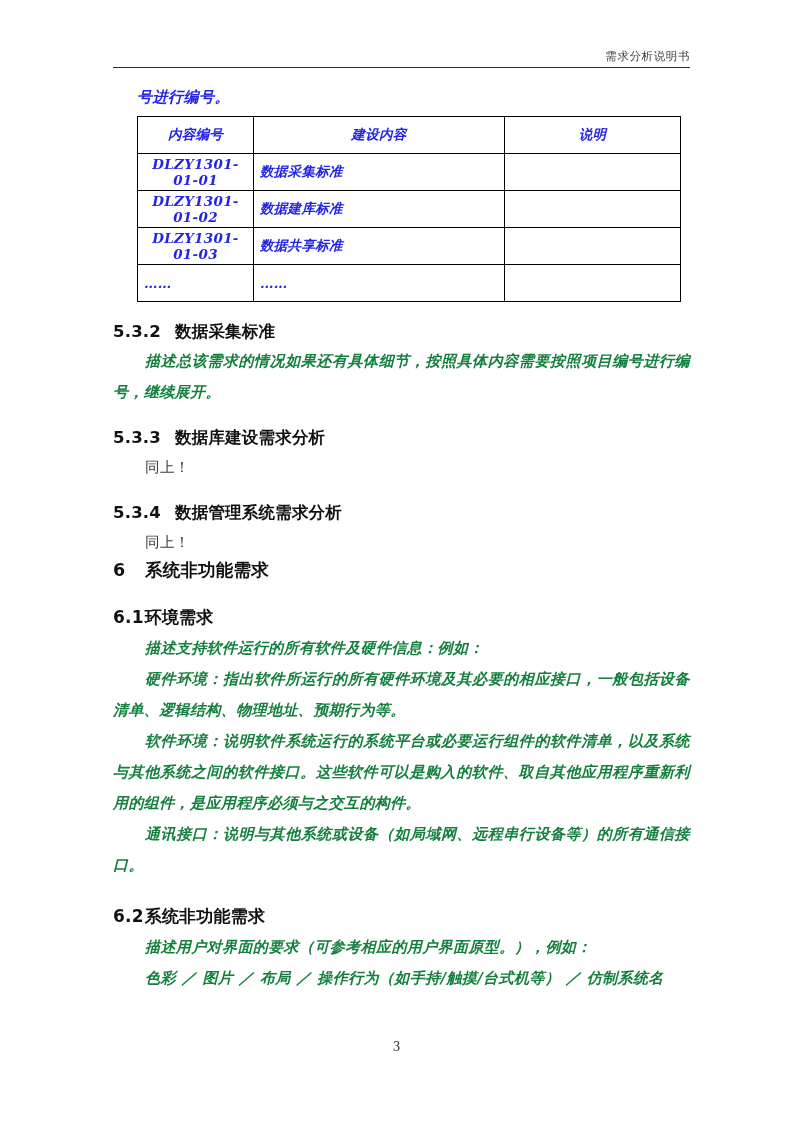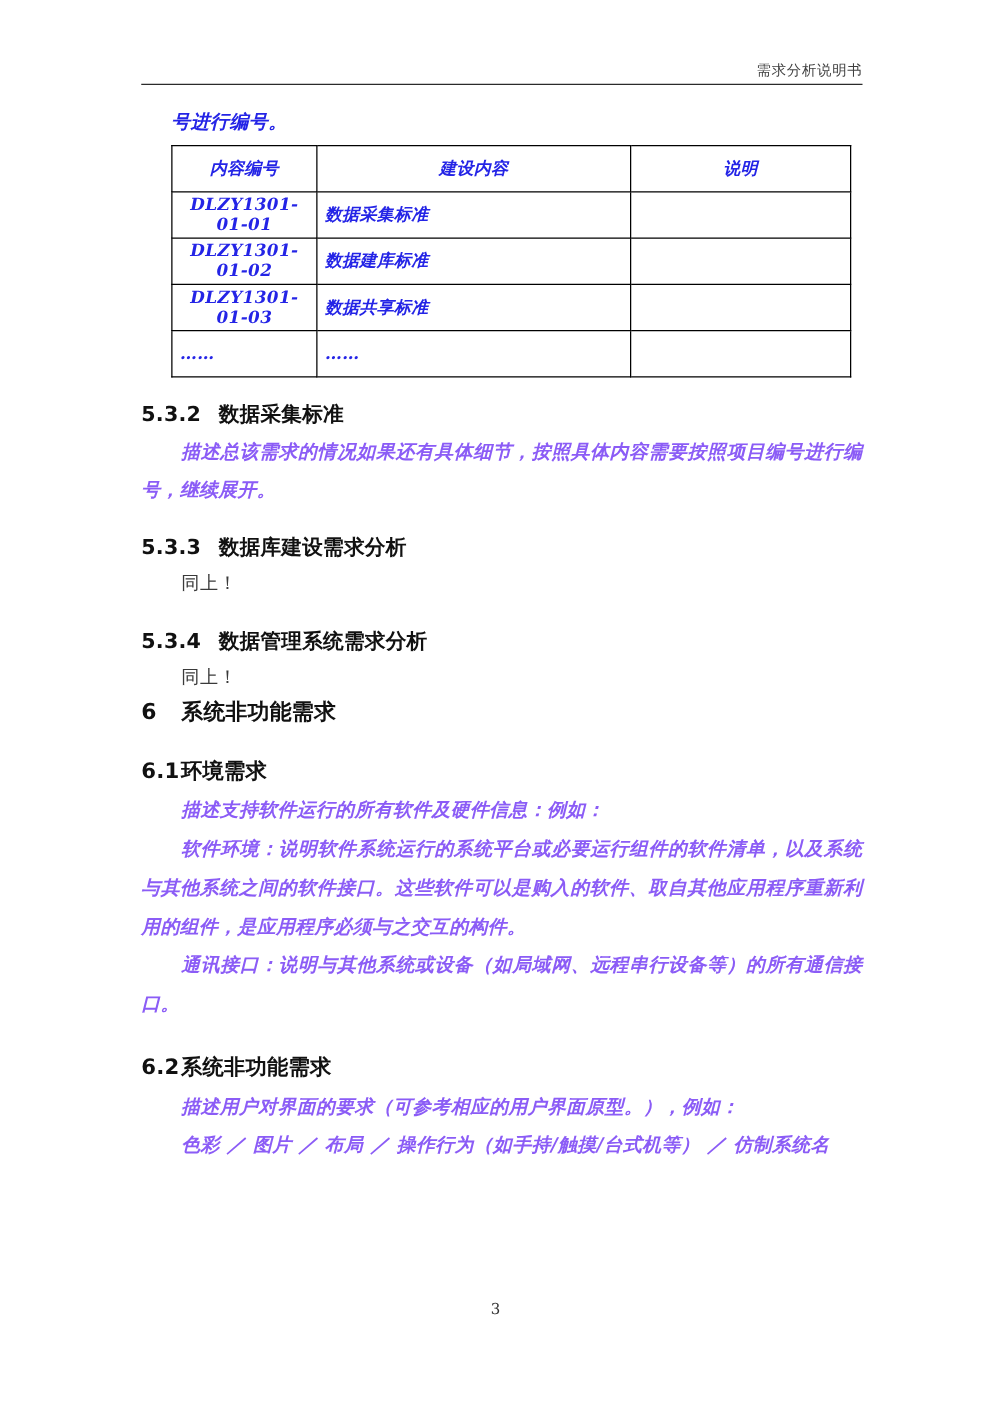--- a/index.html
+++ b/index.html
@@ -127,21 +127,21 @@
     letter-spacing: 0.2px;
   }
   .num { display: inline-block; }
   .h-lvl3 .num { min-width: 62px; }
   .h-lvl1 .num { min-width: 32px; }
   .h-lvl2 .num { min-width: 0; padding-right: 1px; }
 
   
   p.body-blue {
     margin: 0;
-    color: #8b5cf6;
+    color: #15803d;
     font-family: "DejaVu Serif", serif;
     font-style: italic;
     font-weight: bold;
     font-size: 15px;
     line-height: 31px;
     text-indent: 32px;
     letter-spacing: 0.4px;
     text-align: justify;
     word-break: break-all;
   }
@@ -239,20 +239,21 @@
 
     <h2 class="h-lvl1">
       <span class="num">6</span><span>系统非功能需求</span>
     </h2>
 
     <h3 class="h-lvl2">
       <span class="num">6.1</span><span>环境需求</span>
     </h3>
     <p class="body-blue">描述支持软件运行的所有软件及硬件信息：例如：</p>
 
+    <p class="body-blue"><span class="lead">硬件环境：</span><span>指出软件所运行的所有硬件环境及其必要的相应接口，一般包括设备清单、逻辑结构、物理地址、预期行为等。</span></p>
 
     <p class="body-blue"><span class="lead">软件环境：</span><span>说明软件系统运行的系统平台或必要运行组件的软件清单，以及系统与其他系统之间的软件接口。这些软件可以是购入的软件、取自其他应用程序重新利用的组件，是应用程序必须与之交互的构件。</span></p>
 
     <p class="body-blue"><span class="lead">通讯接口：</span><span>说明与其他系统或设备（如局域网、远程串行设备等）的所有通信接口。</span></p>
 
     <h3 class="h-lvl2">
       <span class="num">6.2</span><span>系统非功能需求</span>
     </h3>
     <p class="body-blue">描述用户对界面的要求（可参考相应的用户界面原型。），例如：</p>
     <p class="body-blue">色彩 ／ 图片 ／ 布局 ／ 操作行为（如手持/触摸/台式机等） ／ 仿制系统名</p>

